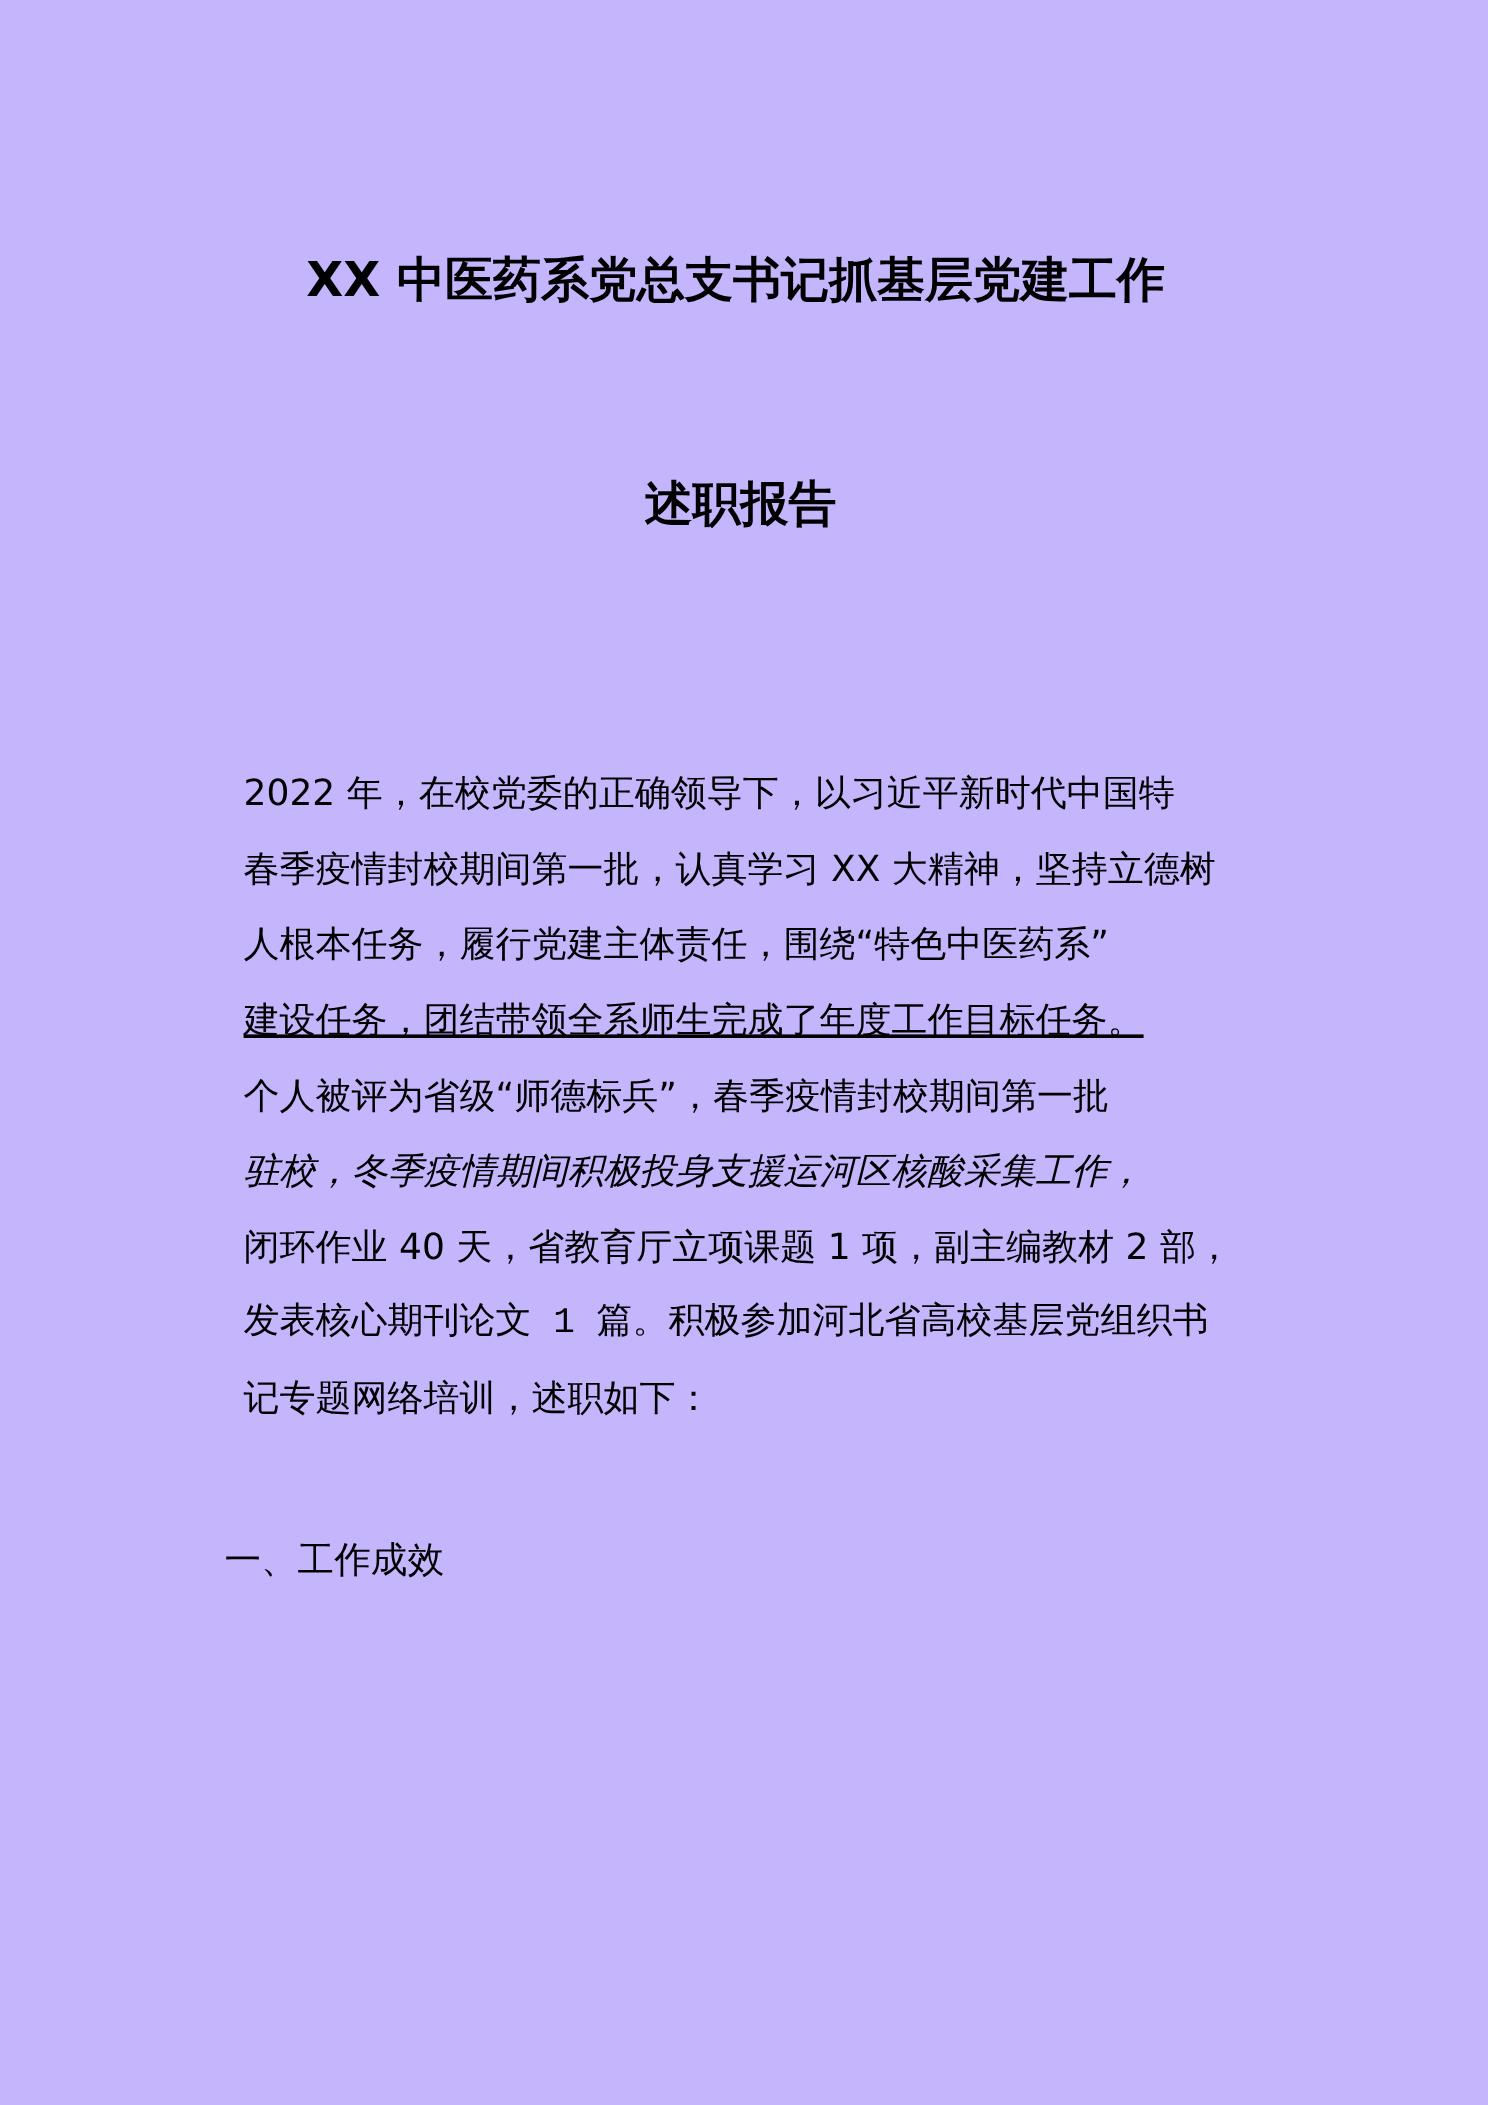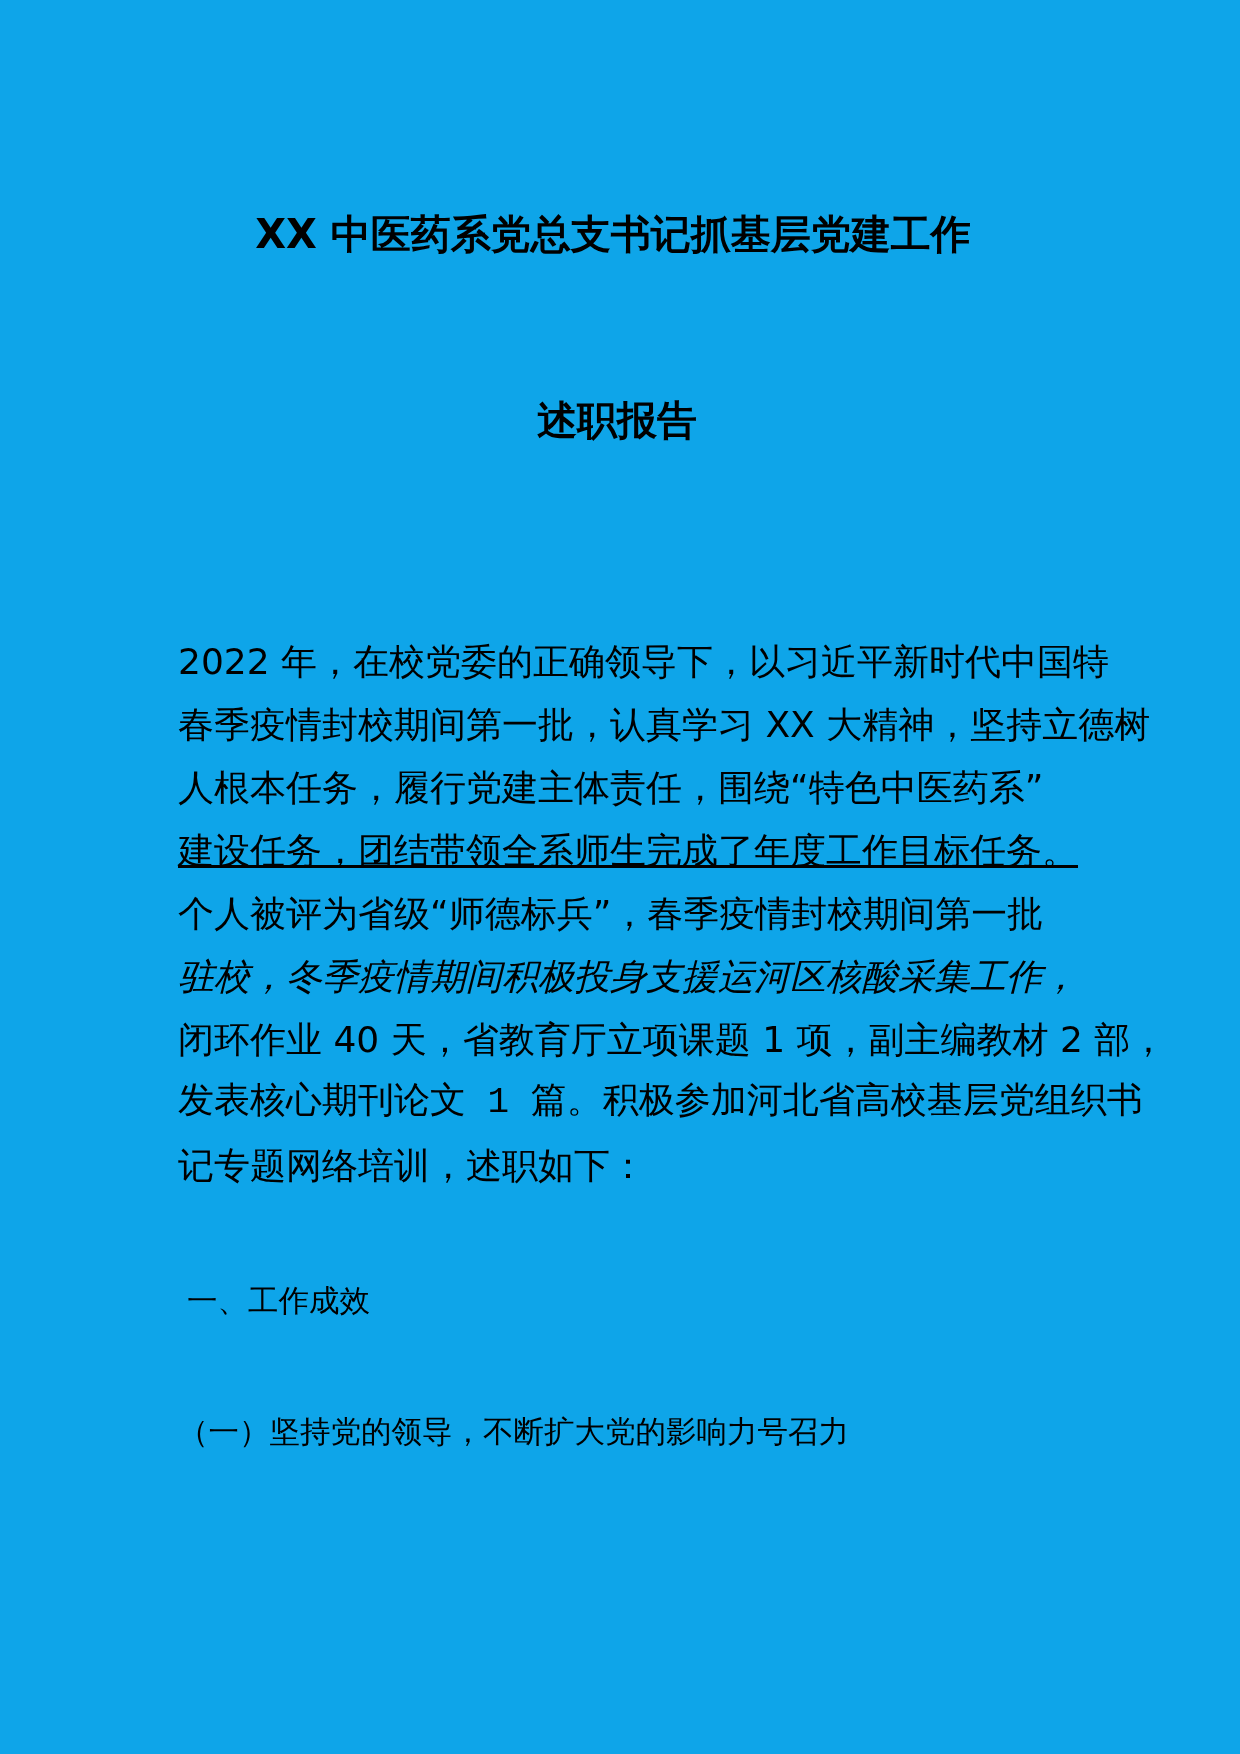--- a/index.html
+++ b/index.html
@@ -13,39 +13,39 @@
       position: relative;
       overflow: hidden;
       font-family: "DejaVu Sans", "Liberation Sans", sans-serif;
       color: #000000;
     }
     .page {
       position: absolute;
       left: 0; top: 0;
       width: 1240px;
       height: 1754px;
-      background: #0ea5e9;
+      background: #c4b5fd;
     }
     .title-line {
       position: absolute;
       left: 0;
       width: 1240px;
       text-align: center;
       font-weight: bold;
       font-size: 40px;
       line-height: 60px;
       letter-spacing: 0px;
       white-space: nowrap;
     }
     .title-1 { top: 204px; left: -7px; }
     .title-2 { top: 390px; left: -3px; }
     .body-line {
       position: absolute;
-      left: 178px;
-      font-size: 36px;
+      left: 203px;
+      font-size: 30px;
       line-height: 44px;
       white-space: nowrap;
     }
     .heading-line {
       position: absolute;
       left: 187px;
       font-size: 30.5px;
       line-height: 44px;
       white-space: nowrap;
     }
@@ -64,15 +64,14 @@
     <div class="body-line" style="top:766px;">人根本任务，履行党建主体责任，围绕“特色中医药系”</div>
     <div class="body-line" style="top:829px;text-decoration:underline;">建设任务，团结带领全系师生完成了年度工作目标任务。</div>
     <div class="body-line" style="top:892px;">个人被评为省级“师德标兵”，春季疫情封校期间第一批</div>
     <div class="body-line" style="top:955px;font-style:italic;">驻校，冬季疫情期间积极投身支援运河区核酸采集工作，</div>
     <div class="body-line" style="top:1018px;">闭环作业 40 天，省教育厅立项课题 1 项，副主编教材 2 部，</div>
     <div class="body-line" style="top:1081px;font-family:Liberation Mono, monospace;">发表核心期刊论文 1 篇。积极参加河北省高校基层党组织书</div>
     <div class="body-line" style="top:1144px;">记专题网络培训，述职如下：</div>
   </div>
 
   <div class="heading-line" style="top:1279px;">一、工作成效</div>
-  <div class="heading-line" style="top:1410px; left:178px;">（一）坚持党的领导，不断扩大党的影响力号召力</div>
 
 </div>
 
 </body></html>

